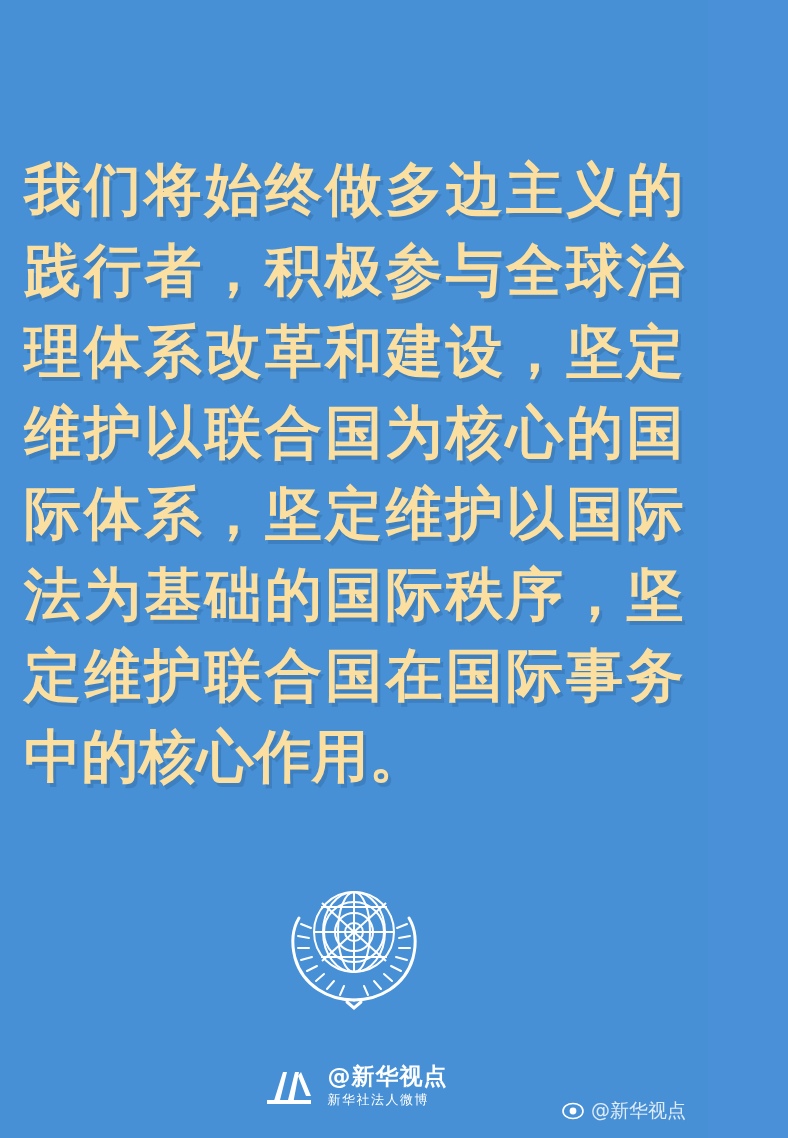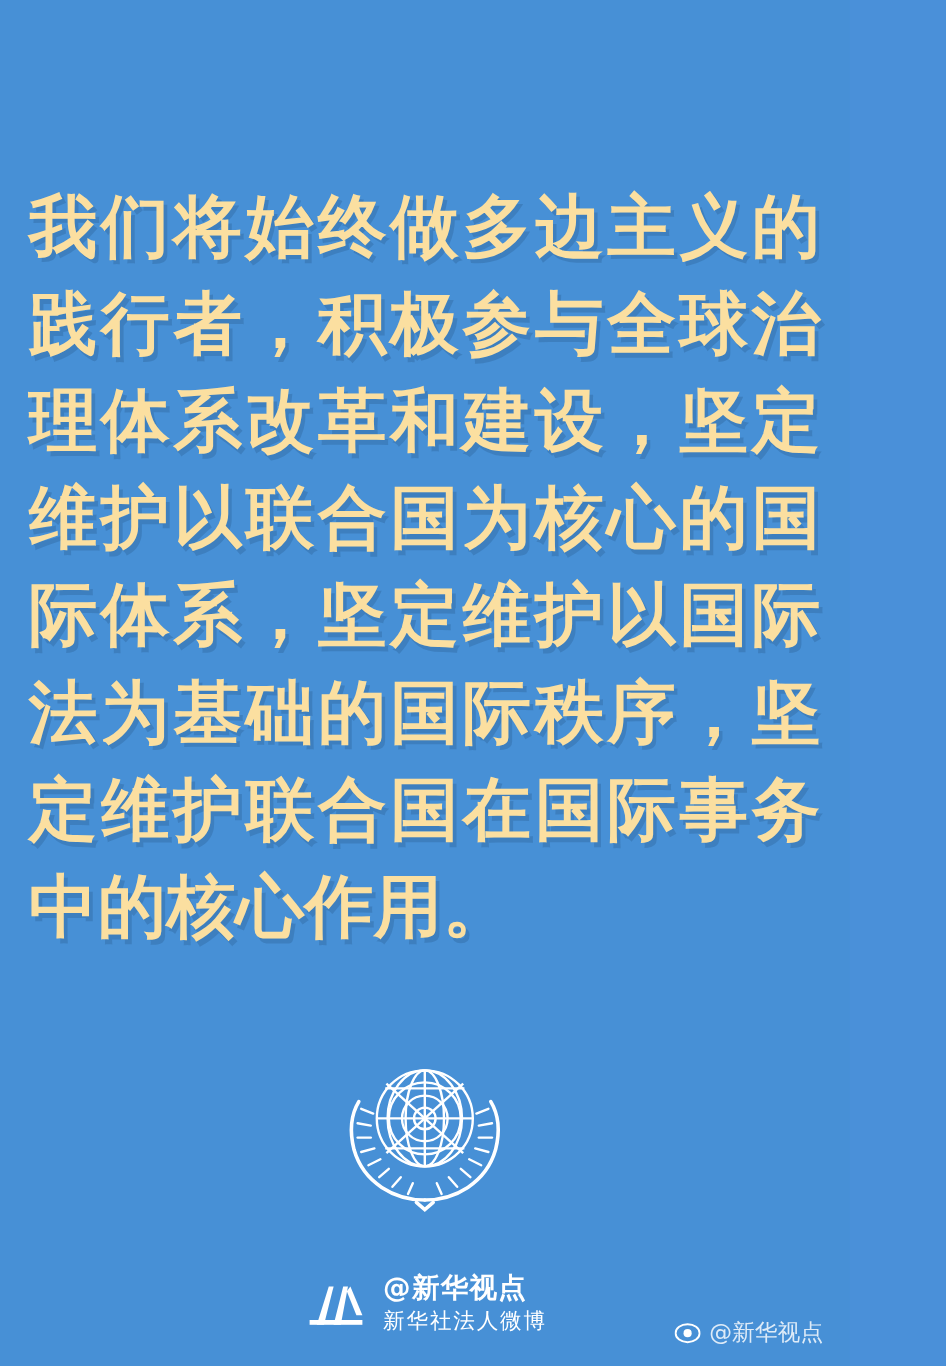--- a/index.html
+++ b/index.html
@@ -62,23 +62,23 @@
   }
   .credit-name {
     color: #ffffff;
     font-size: 23px;
     font-weight: bold;
     font-family: "DejaVu Sans", "Liberation Sans", sans-serif;
     letter-spacing: 1px;
   }
   .credit-sub {
     color: #ffffff;
-    font-size: 18px;
+    font-size: 13px;
     margin-top: 6px;
-    font-family: Liberation Sans, sans-serif;
+    font-family: Liberation Mono, monospace;
     letter-spacing: 1.5px;
   }
   .watermark {
     position: absolute;
     right: 22px;
     bottom: 14px;
     display: flex;
     align-items: center;
     gap: 7px;
     color: rgba(255,255,255,0.82);

